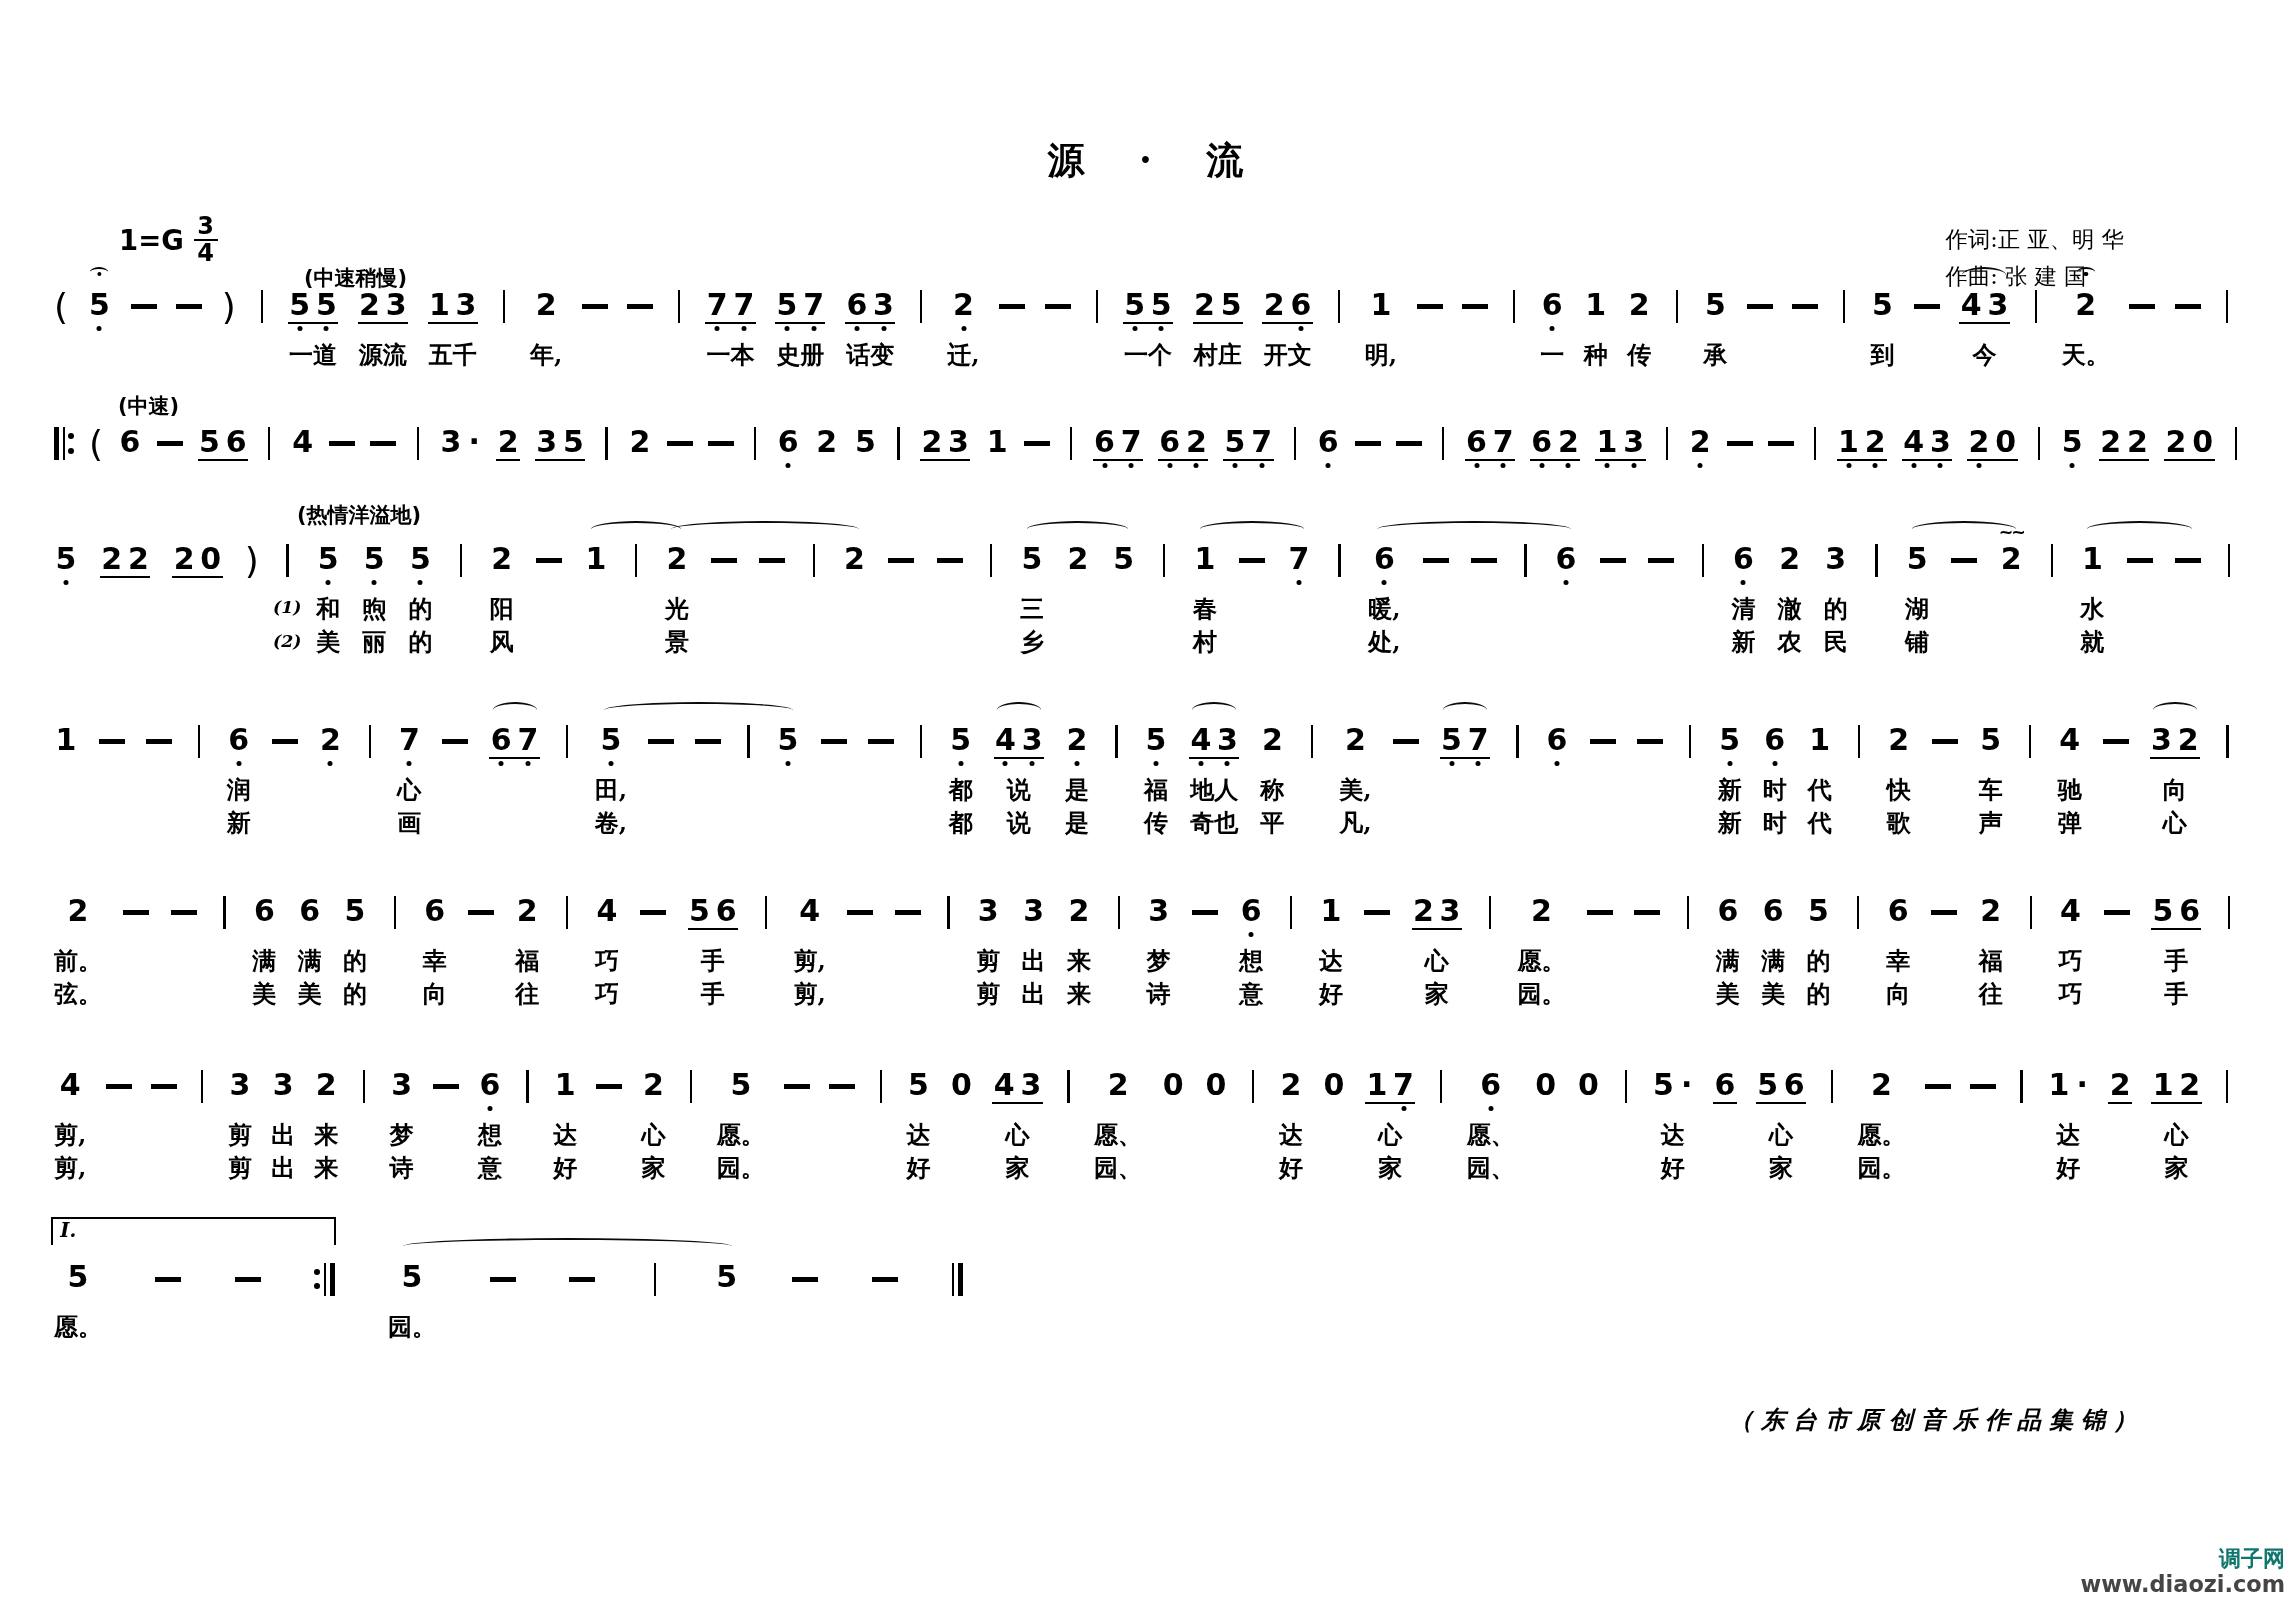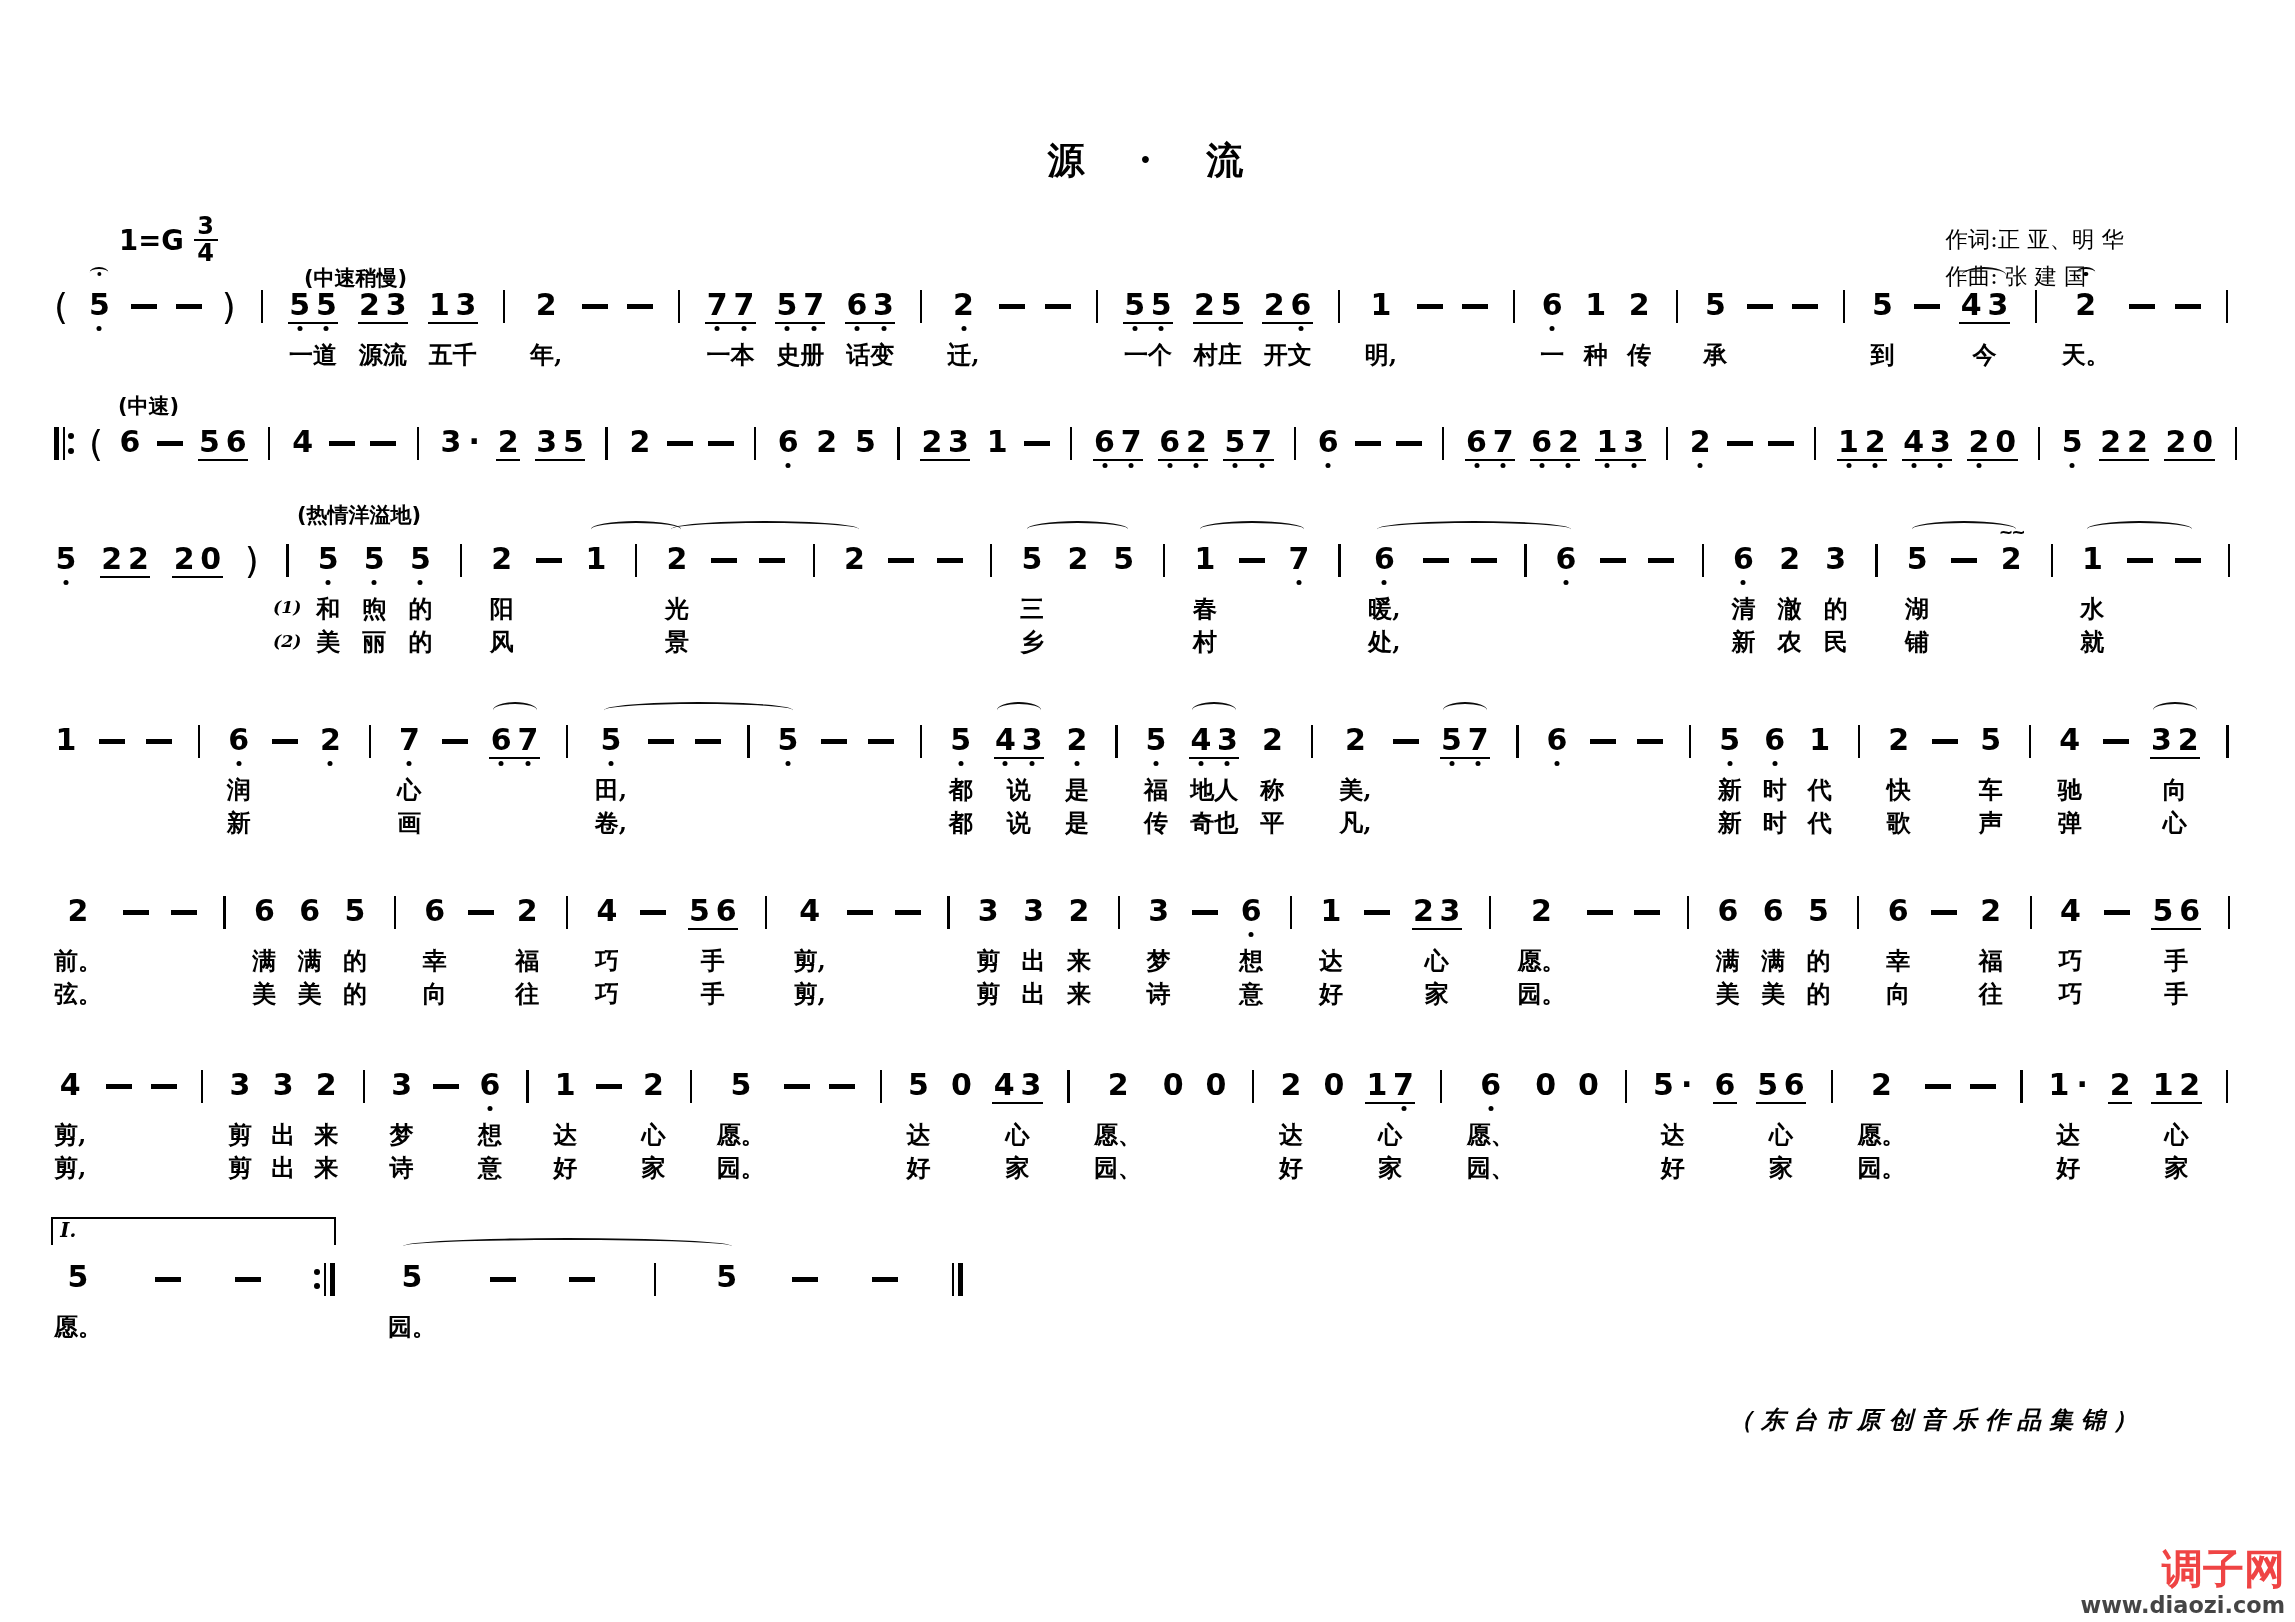--- a/index.html
+++ b/index.html
@@ -10,21 +10,21 @@
          font-family:"DejaVu Serif",serif;}
   .keysig{position:absolute;top:214px;left:119px;display:flex;align-items:center;gap:10px;
           font-weight:bold;font-size:27.5px;}
   .frac{display:inline-flex;flex-direction:column;align-items:center;font-size:24px;line-height:1.05;font-weight:bold;}
   .frac .den{border-top:2.2px solid #000;padding:0 3.6px;}
   .credits{position:absolute;top:221px;right:171px;font-size:22.4px;font-weight:400;
            line-height:1.65;font-family:"DejaVu Serif",serif;white-space:nowrap;}
   .footnote{position:absolute;top:1404px;right:150px;font-size:24px;font-style:italic;
             font-weight:bold;letter-spacing:8px;font-family:"DejaVu Serif",serif;}
   .wm{position:absolute;top:1547px;right:10px;text-align:right;line-height:1.12;}
-  .wm-name{font-size:41px;font-weight:bold;color:#ef4444;}
+  .wm-name{font-size:22px;font-weight:bold;color:#0f766e;}
   .wm-url{font-size:22.4px;font-weight:bold;color:#454545;}
 
   .system{position:absolute;}
   .row{display:flex;justify-content:space-between;align-items:flex-start;
        position:relative;padding-top:24.6px;}
   .row.deep{padding-top:42px;}
   .tok{display:inline-flex;flex-direction:column;align-items:center;}
   .noteArea{height:42px;display:flex;align-items:center;justify-content:center;
             font-weight:bold;font-size:30px;min-width:13px;}
   .grp{display:inline-flex;align-items:baseline;gap:5.8px;padding:0 1.4px 2.2px;border-bottom:2.9px solid transparent;}

